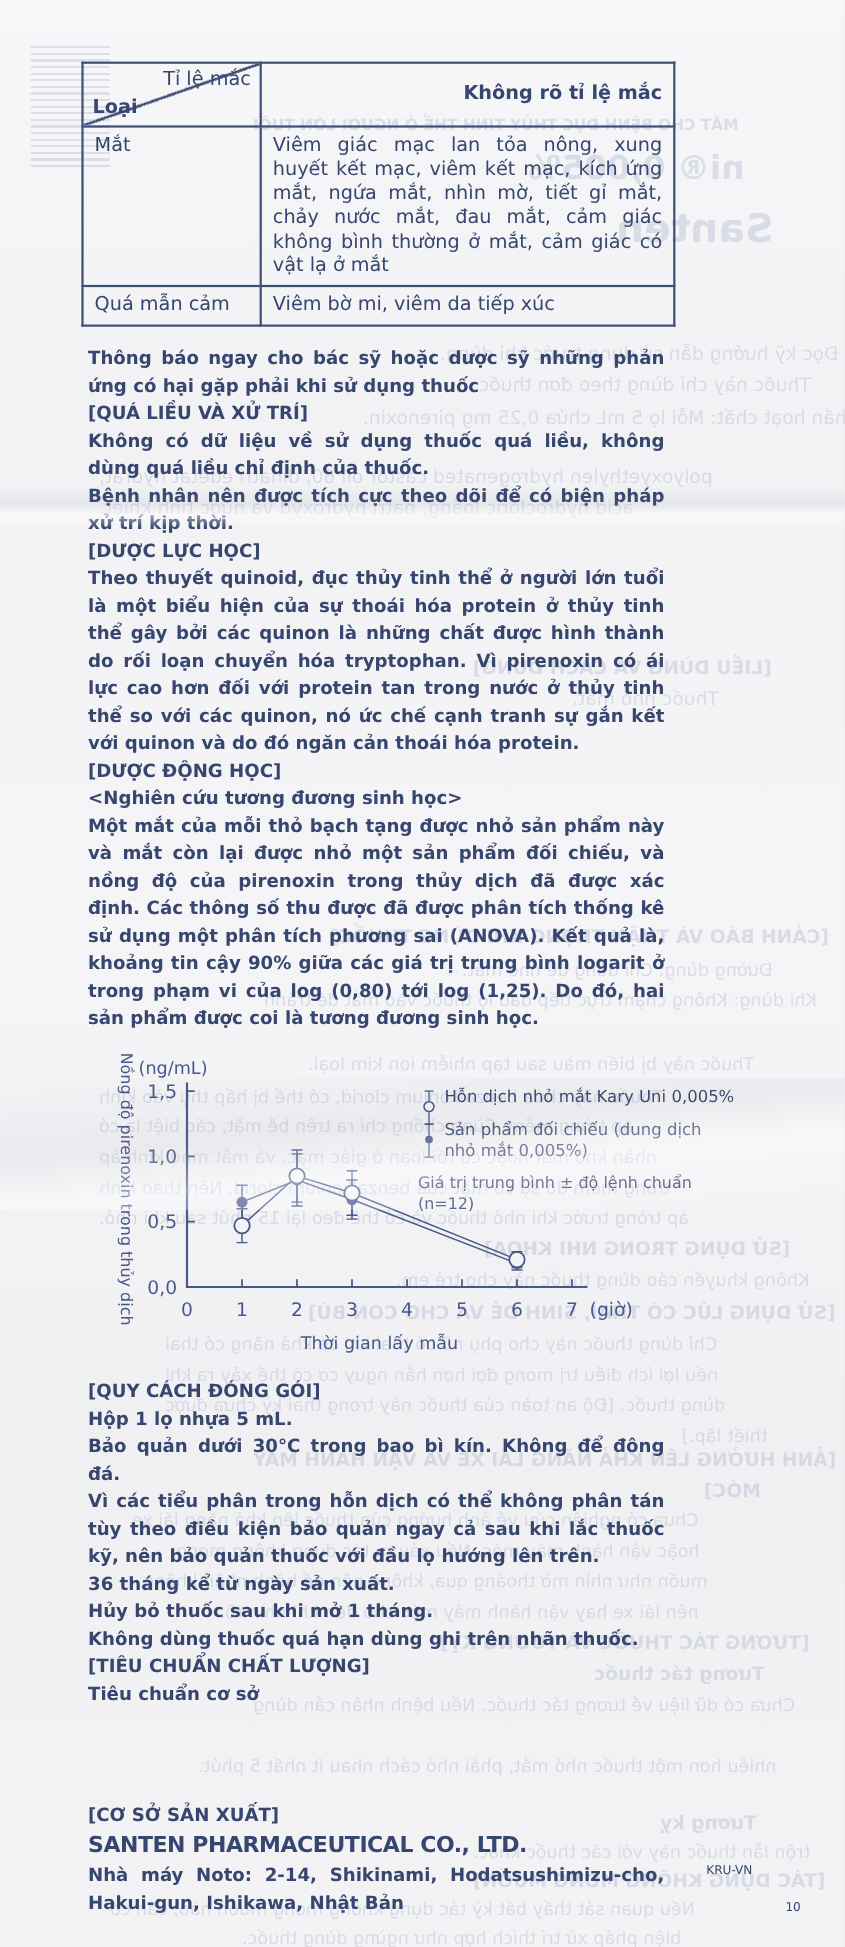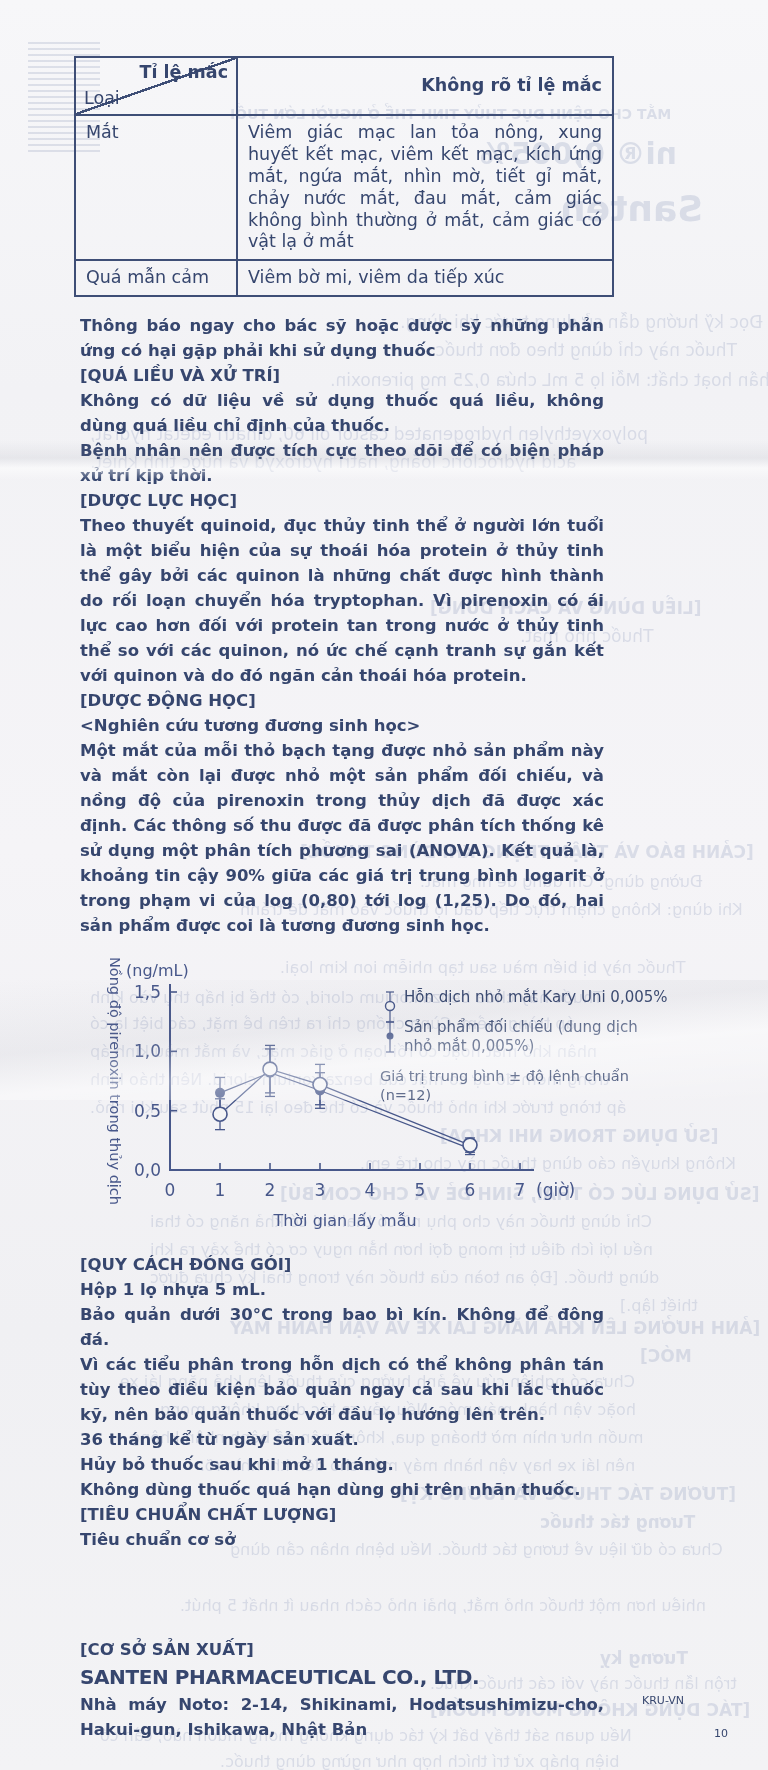--- a/index.html
+++ b/index.html
@@ -14,22 +14,22 @@
   .bleed{position:absolute;transform:scaleX(-1);color:#8d9abc;opacity:.26;white-space:nowrap;filter:blur(.4px);}
   .print-strip{position:absolute;left:28px;top:42px;width:72px;height:112px;opacity:.30;filter:blur(.6px);
     background:repeating-linear-gradient(180deg,rgba(90,105,150,.55) 0 2px,rgba(90,105,150,0) 2px 6px);}
   .content{position:absolute;left:80px;top:56px;width:612px;z-index:2;}
   
   .adr-table{border-collapse:collapse;width:540px;margin-left:-6px;table-layout:fixed;font-size:17.5px;line-height:1.25;}
   .adr-table td{border:2px solid #3e4e76;padding:6px 10px;vertical-align:top;}
   .adr-table .c1{width:160px;}
   .diag{position:relative;height:56px;padding:0 !important;
     background:linear-gradient(to bottom right,rgba(0,0,0,0) calc(50% - 1.2px),#3e4e76 calc(50% - 1.2px),#3e4e76 calc(50% + 1.2px),rgba(0,0,0,0) calc(50% + 1.2px));}
-  .diag .tr{position:absolute;top:4px;right:8px;font-weight:bold;}
-  .diag .bl{position:absolute;bottom:4px;left:8px;font-weight:normal;}
+  .diag .tr{position:absolute;top:4px;right:8px;font-weight:normal;}
+  .diag .bl{position:absolute;bottom:4px;left:8px;font-weight:bold;}
   .hdr2{text-align:right;vertical-align:middle !important;font-weight:bold;}
   
   .textcol{width:524px;margin-top:16px;font-size:16.5px;line-height:25px;}
   .blk{margin:0;}
   .notify{font-weight:bold;text-align:justify;}
   .heading{font-weight:bold;}
   .subheading{font-weight:bold;}
   .para{text-align:justify;font-weight:bold;}
   .manufacturer{font-weight:bold;font-size:20px;letter-spacing:-.4px;line-height:30px;}
   .gap{margin-top:85px;}

